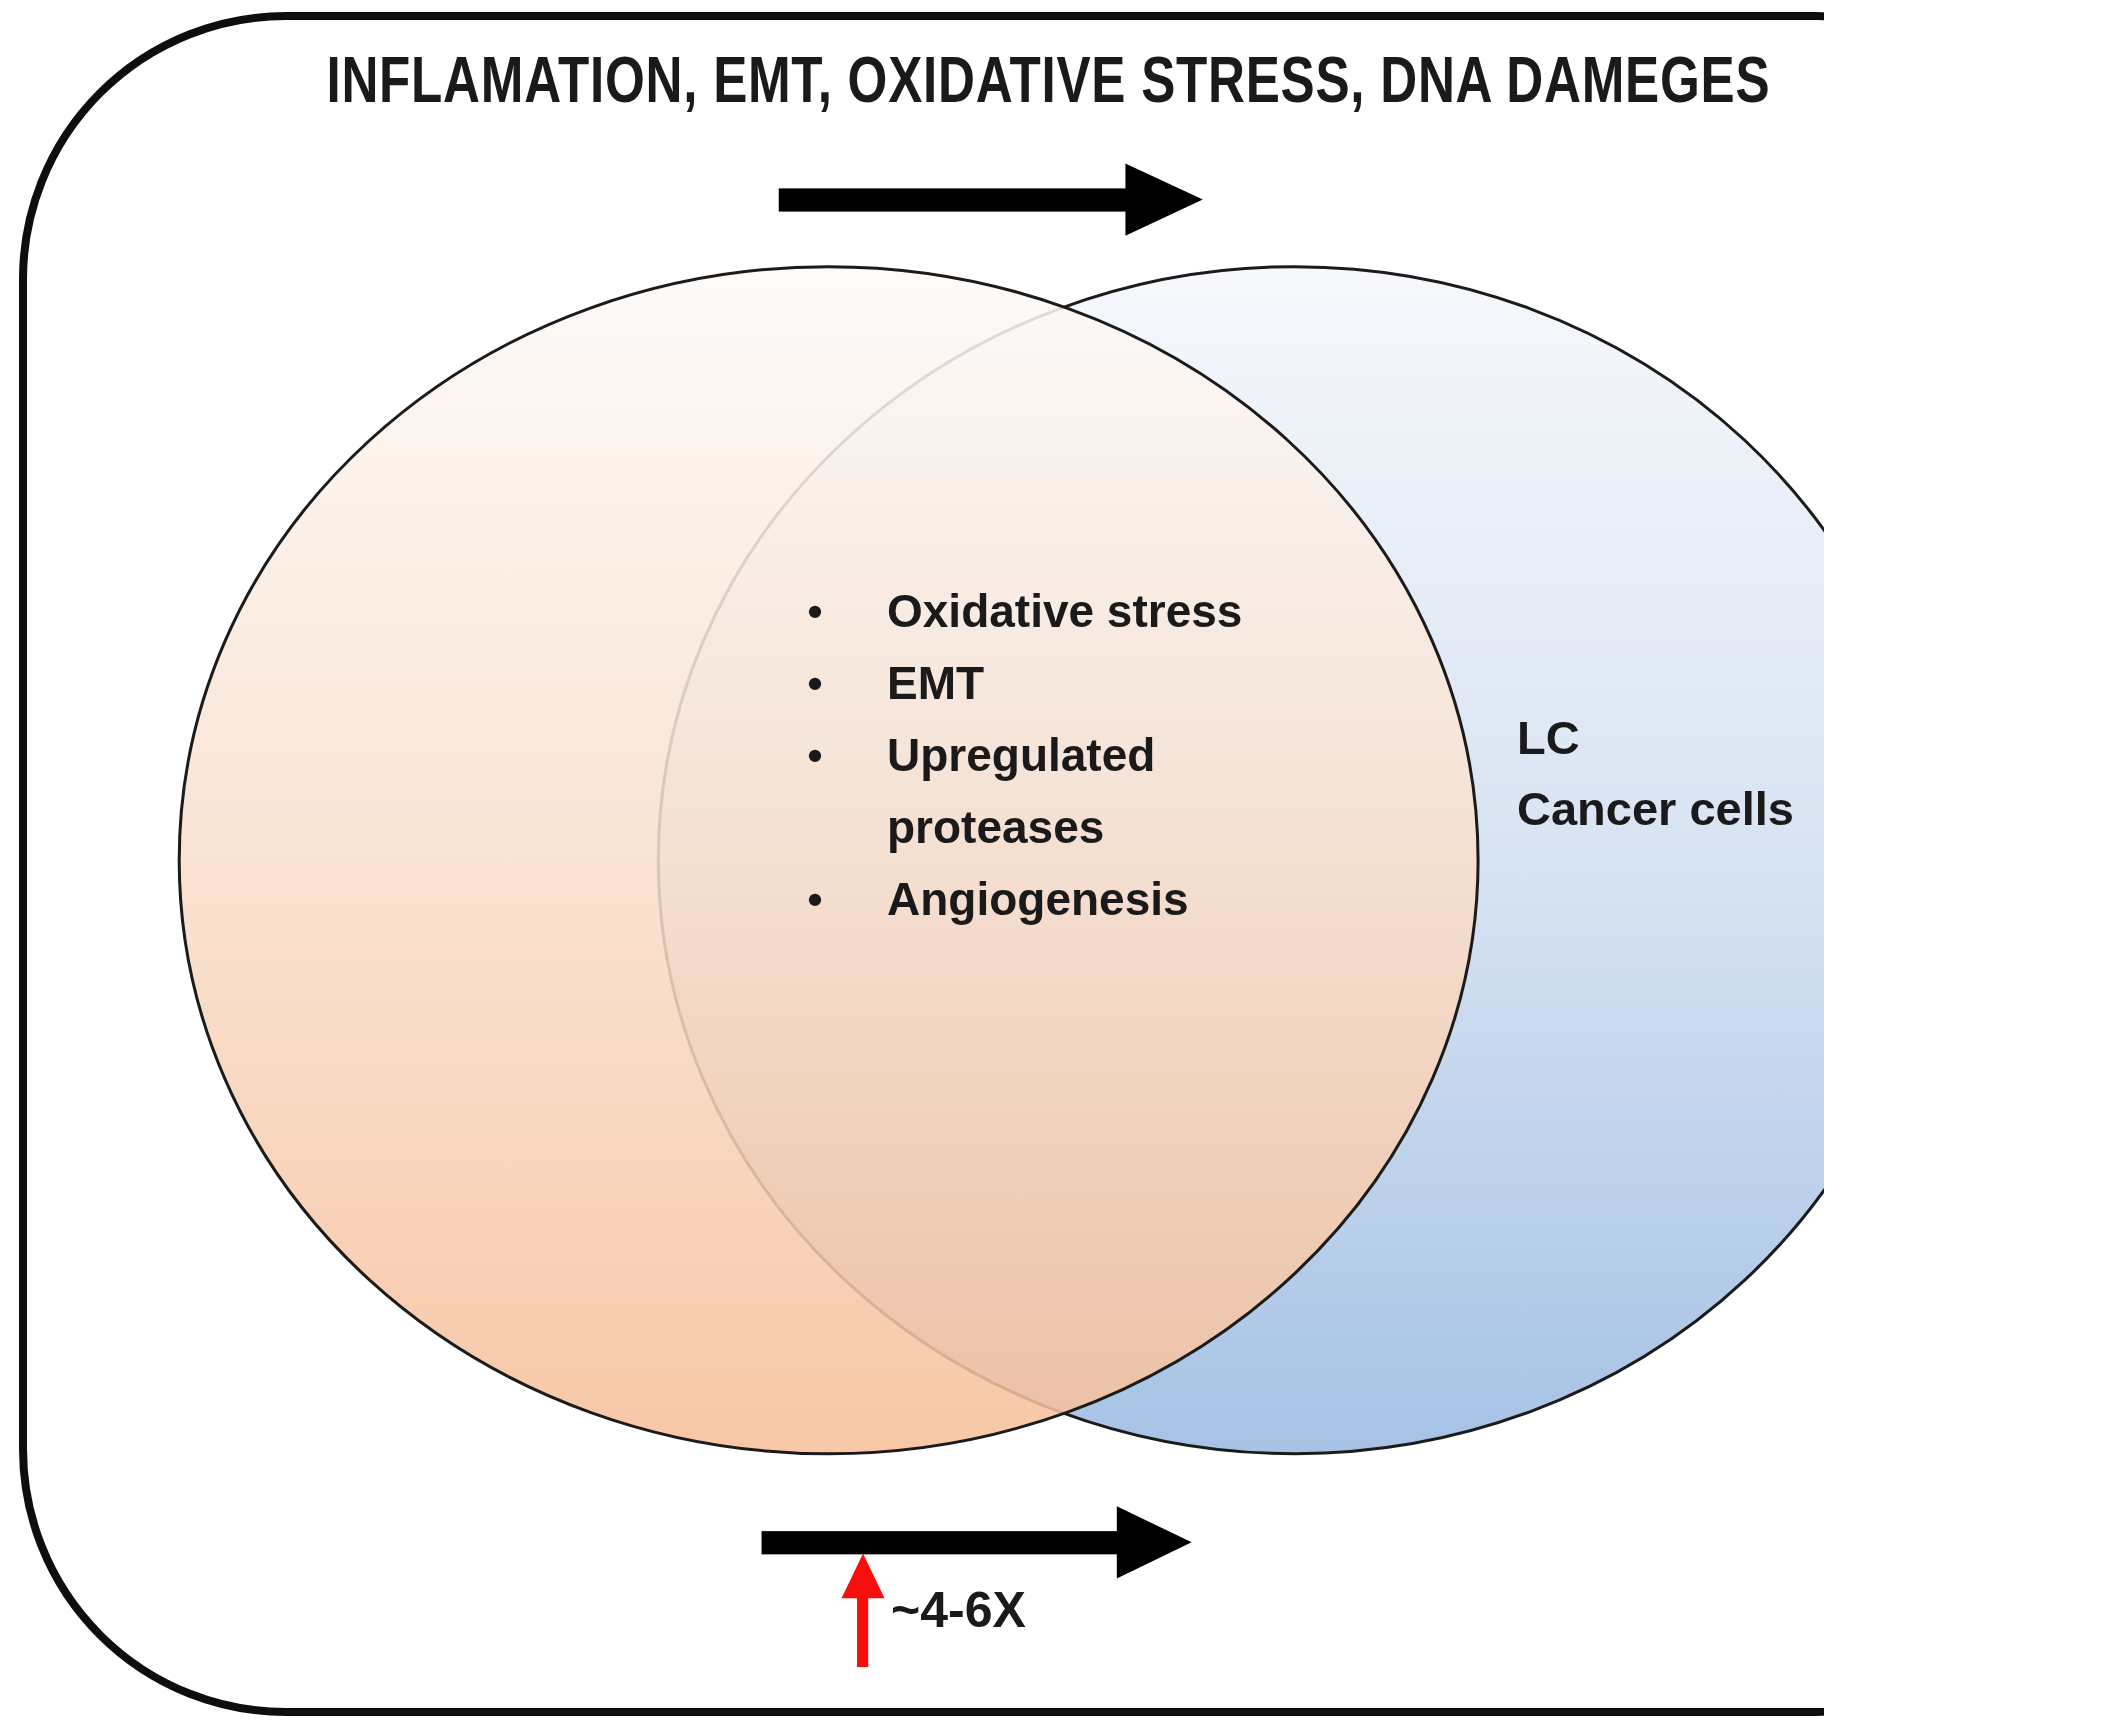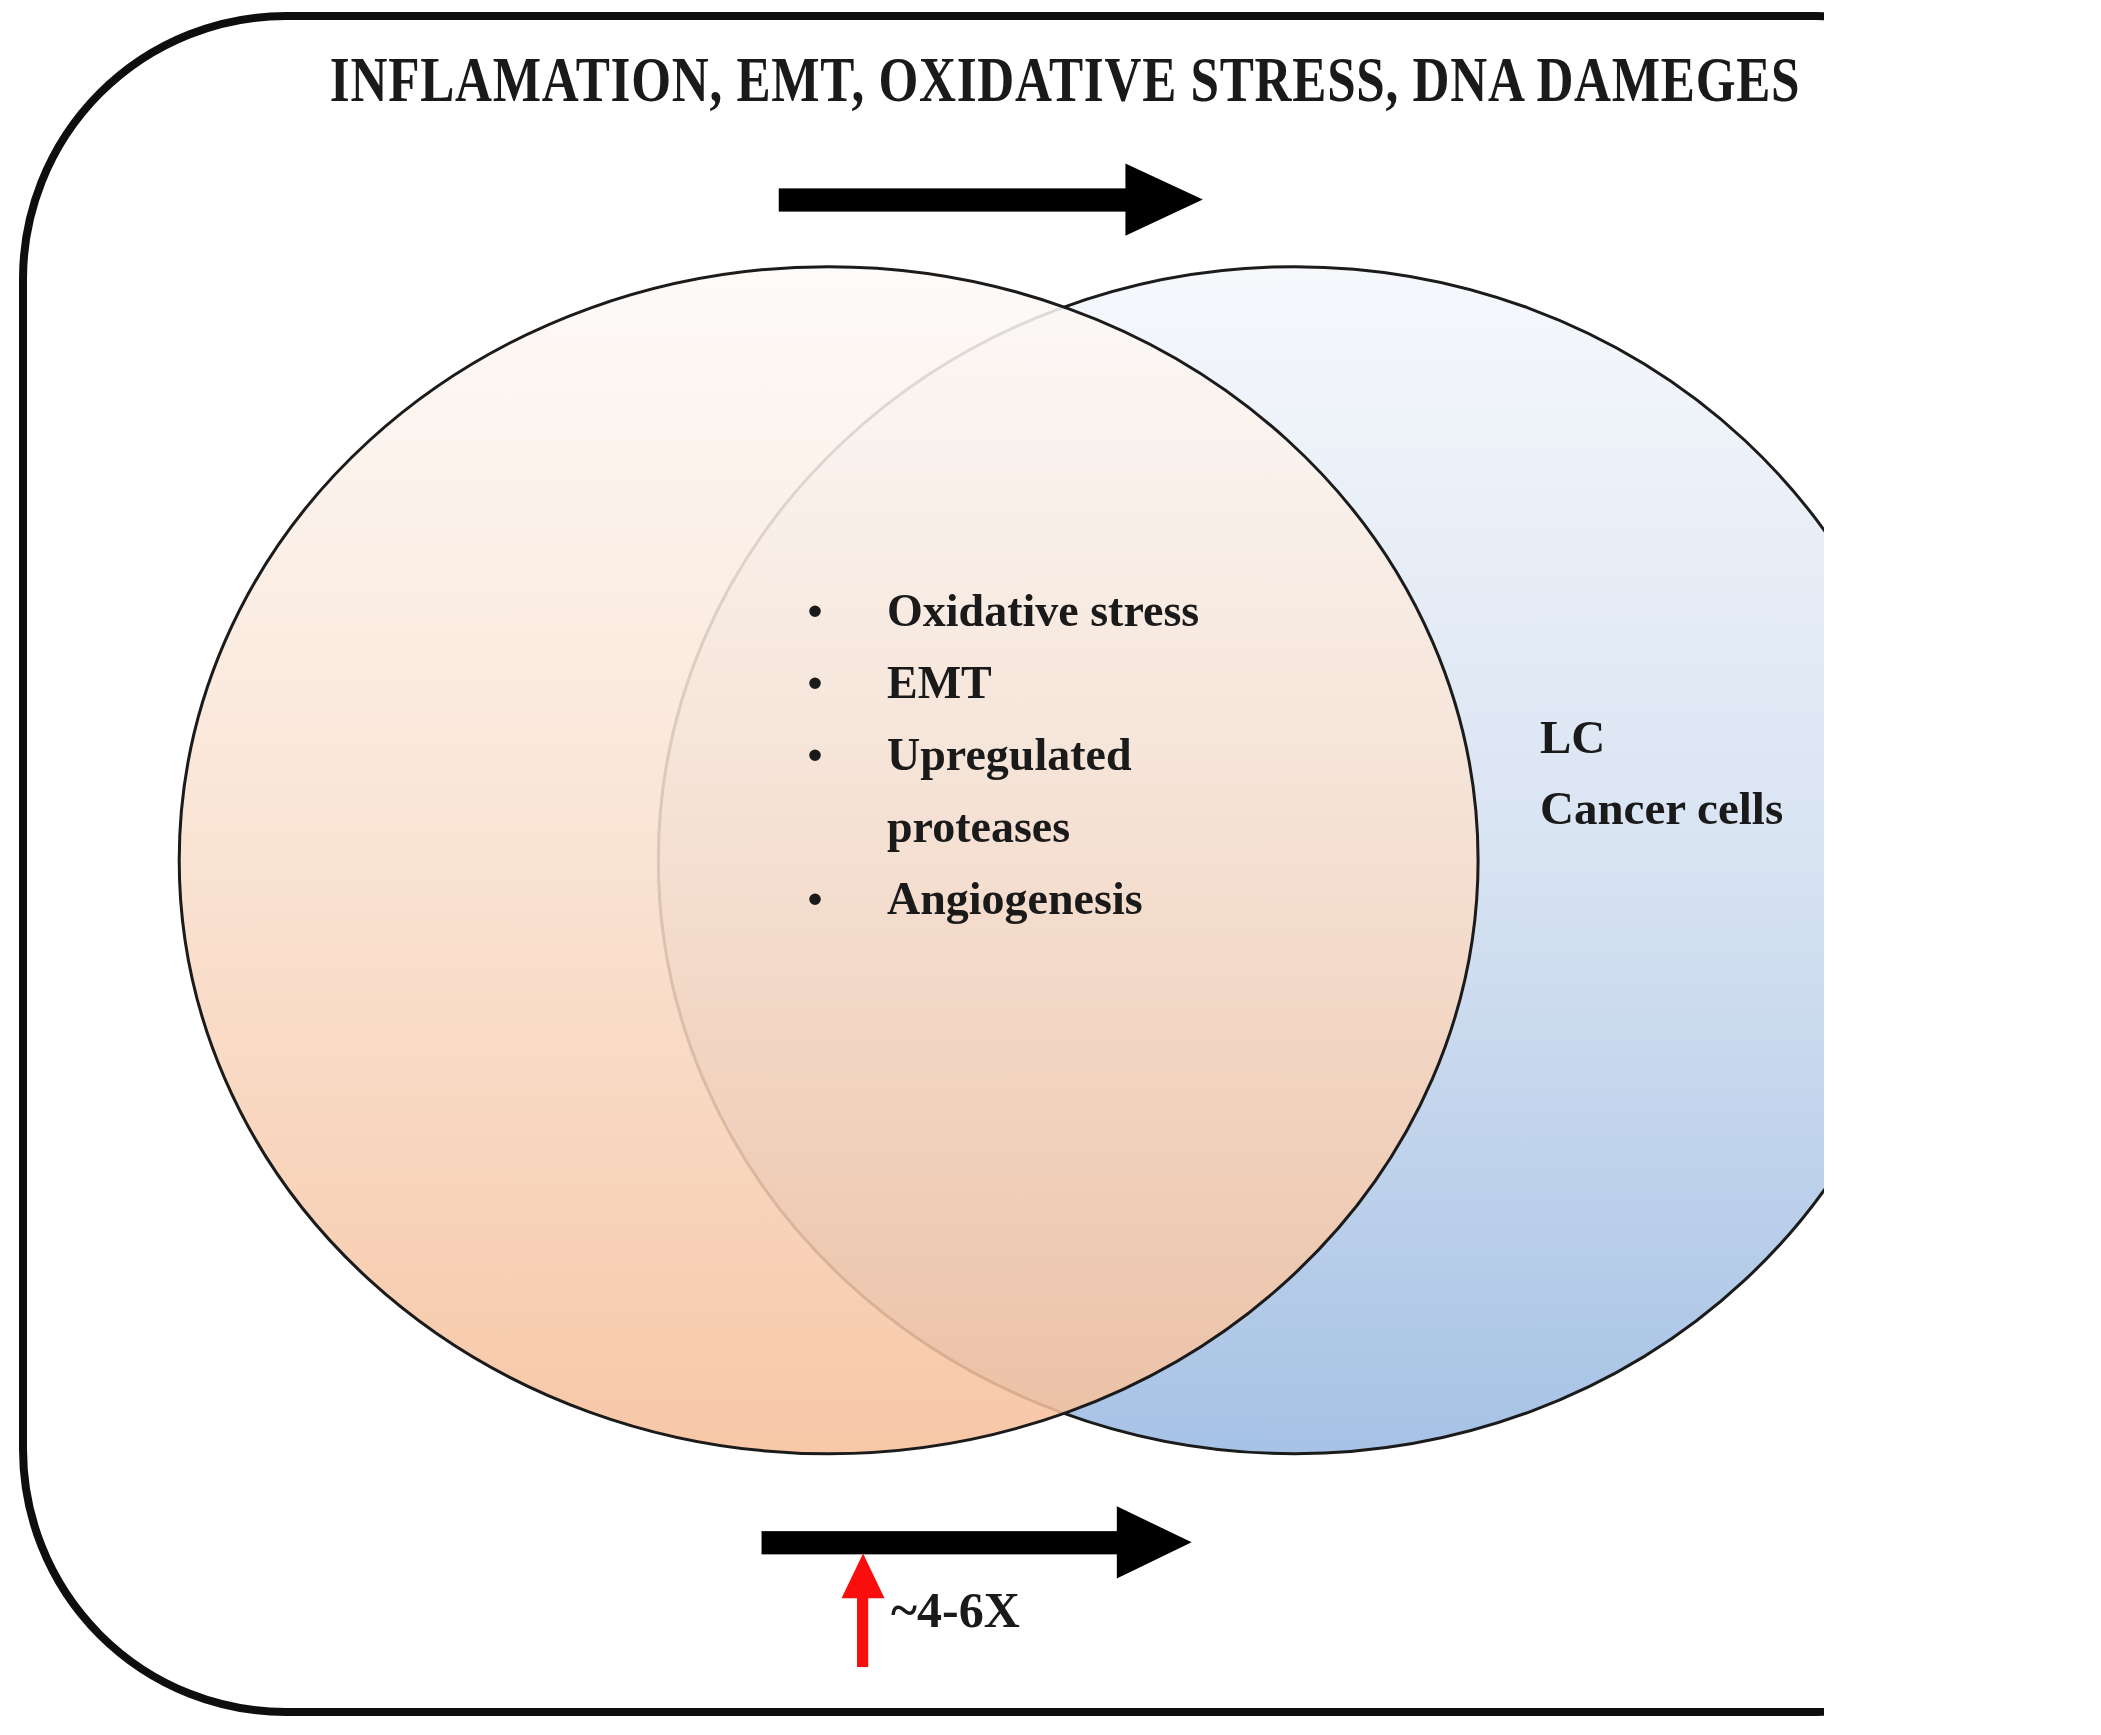--- a/index.html
+++ b/index.html
@@ -1,21 +1,21 @@
 <!DOCTYPE html>
 <html style="font-size:13.8px"><head>
 <meta charset="utf-8">
 <style>
   html, body { margin: 0; padding: 0; background: #ffffff; }
   .stage {
     position: relative;
     width: 1824px;
     height: 1735px;
     background: #ffffff;
-    font-family: Liberation Serif, serif;
+    font-family: Liberation Sans, sans-serif;
     color: #1a1a1a;
     overflow: hidden;
   }
   .frame {
     position: absolute;
     left: 19px; top: 12px;
     width: 2063px; height: 1704px;
     box-sizing: border-box;
     border: 8.6px solid #0e0e0e;
     border-radius: 267px;
@@ -43,21 +43,21 @@
     letter-spacing: 0.9px;
   }
   .set-label {
     position: absolute;
     font-weight: 700;
     font-size: 47px;
     line-height: 71px;
     white-space: pre-line;
   }
   .copd-label { left: 229px; top: 699px; width: 482px; }
-  .lc-label   { left: 1517px; top: 702px; width: 447px; margin-left: 23px; }
+  .lc-label   { left: 1517px; top: 702px; width: 447px; }
   .overlap-list {
     position: absolute;
     left: 804px; top: 575px;
     width: 654px;
     margin: 0; padding: 0;
     list-style: none;
   }
   .overlap-list li {
     position: relative;
     padding-left: 83px;

